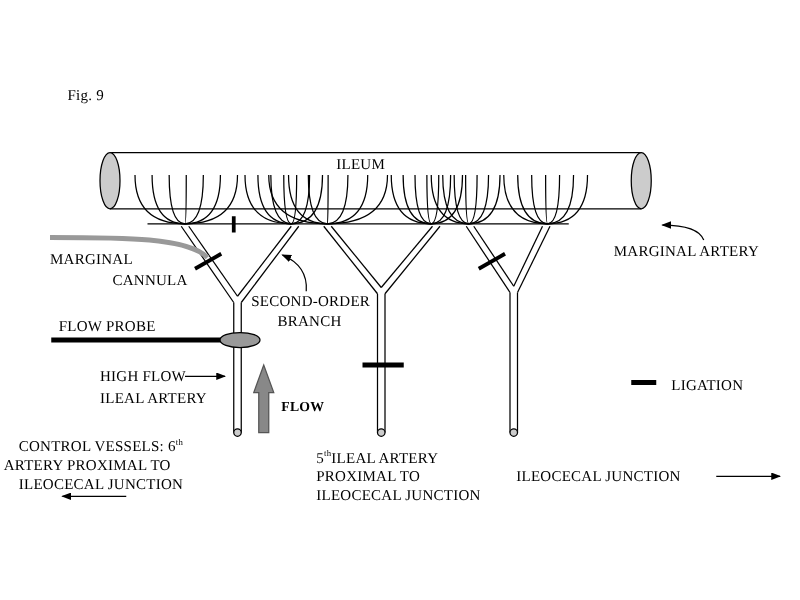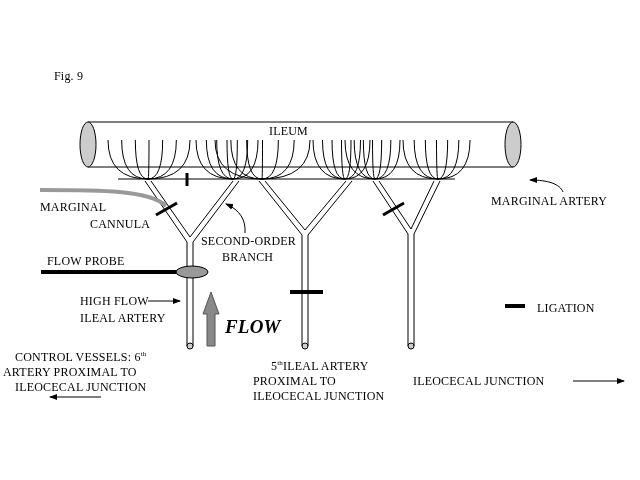--- a/index.html
+++ b/index.html
@@ -1,20 +1,20 @@
 <!DOCTYPE html>
 <html><head>
   <meta charset="utf-8">
   <style>
     html, body { margin:0; padding:0; background:#ffffff; }
     body { width:640px; height:480px; position:relative; overflow:hidden; font-family:"Liberation Serif", serif; color:#000; }
     svg { position:absolute; left:0; top:0; }
     .lbl { position:absolute; font-size:12px; line-height:15px; white-space:nowrap; letter-spacing:0.2px; }
     .lbl sup { font-size:7px; vertical-align:top; line-height:8px; }
-    .bold { font-weight:bold; font-size:19px;font-style:italic; }
+    .bold { font-weight:bold; font-size:11px; }
   </style>
 </head>
 <body>
 
 <svg width="640" height="480" viewBox="0 0 640 480">
   <defs>
     <marker id="ah" markerWidth="8" markerHeight="6" refX="7" refY="3" orient="auto" markerUnits="userSpaceOnUse">
       <path d="M0,0 L8,3 L0,6 Z" fill="#000"></path>
     </marker>
   </defs>
@@ -146,17 +146,17 @@
 <div class="lbl" style="left:80px;top:311px;">ILEAL ARTERY</div>
 
 <div class="lbl bold" style="left:225px;top:319px;">FLOW</div>
 
 <div class="lbl" style="left:537px;top:301px;">LIGATION</div>
 
 <div class="lbl" style="left:15px;top:350px;"><span>CONTROL VESSELS: 6</span><sup>th</sup></div>
 <div class="lbl" style="left:3px;top:365px;">ARTERY PROXIMAL TO</div>
 <div class="lbl" style="left:15px;top:380px;">ILEOCECAL JUNCTION</div>
 
-<div class="lbl" style="left:271px;top:359px;"><span>5</span><sup>th</sup><span>ILEAL ARTERY</span></div>
+<div class="lbl" style="left:253px;top:359px;"><span>5</span><sup>th</sup><span>ILEAL ARTERY</span></div>
 <div class="lbl" style="left:253px;top:374px;">PROXIMAL TO</div>
 <div class="lbl" style="left:253px;top:389px;">ILEOCECAL JUNCTION</div>
 
 <div class="lbl" style="left:413px;top:374px;">ILEOCECAL JUNCTION</div>
 
 </body></html>

